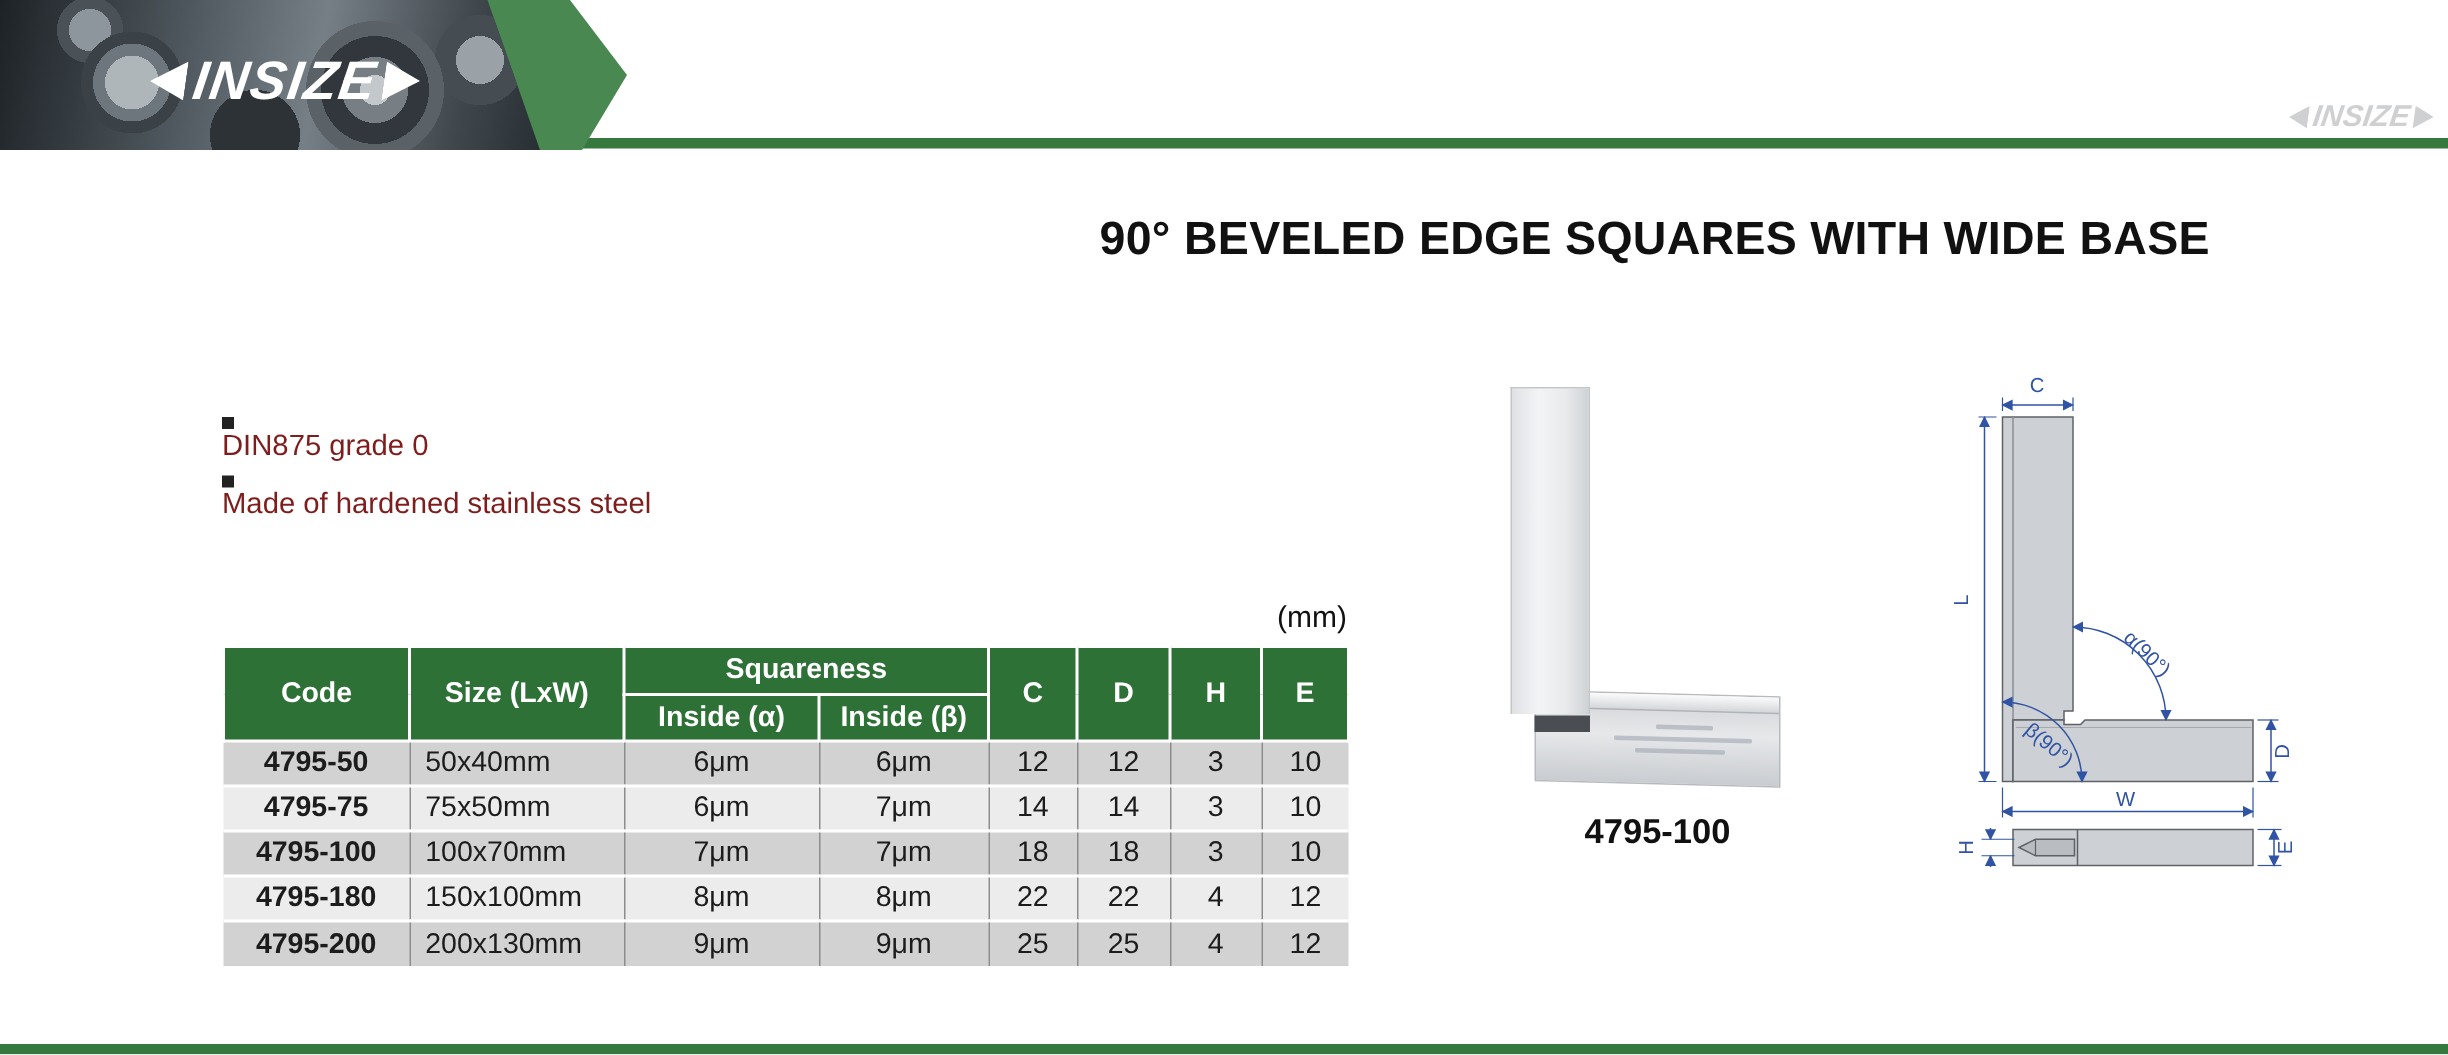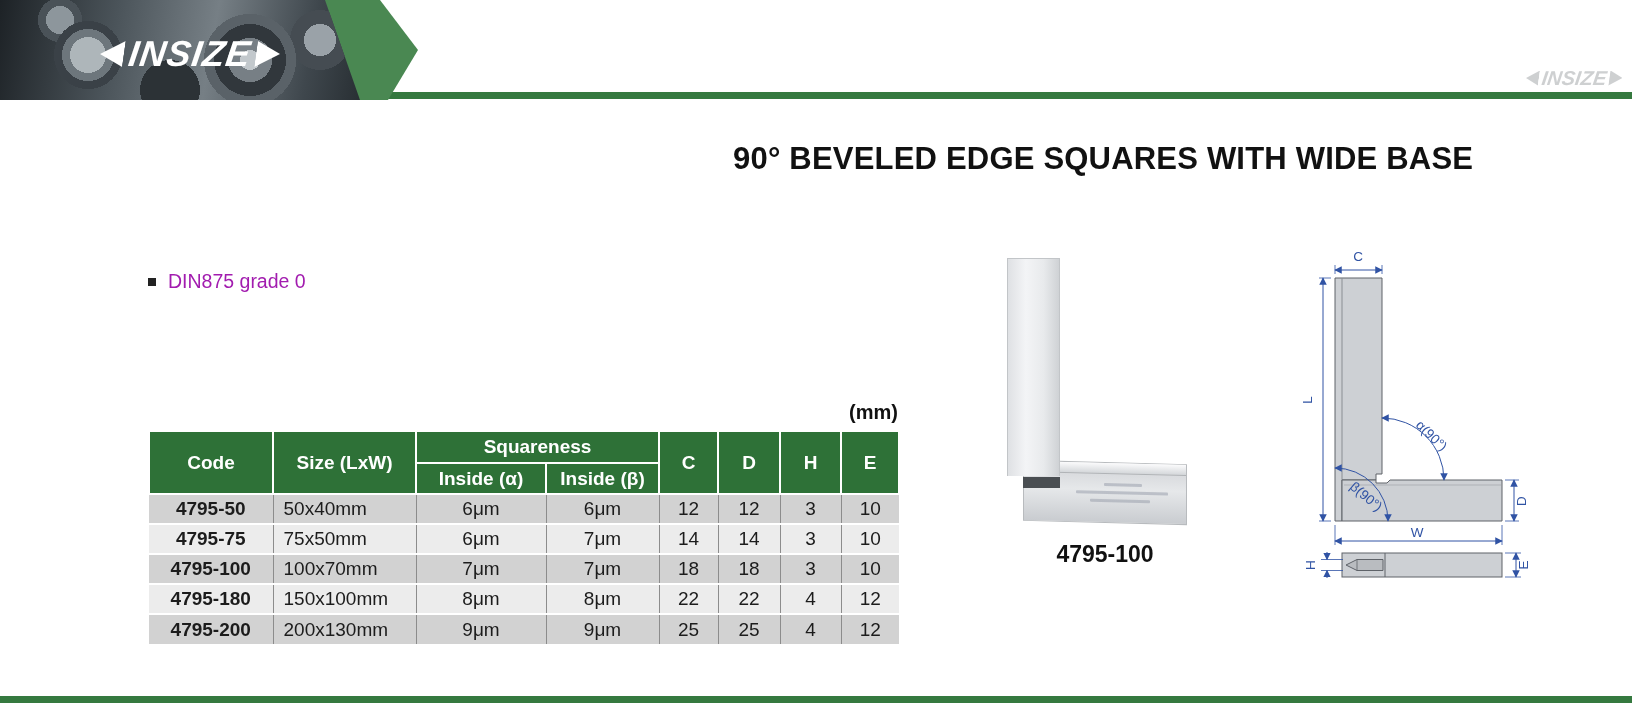--- a/index.html
+++ b/index.html
@@ -53,31 +53,31 @@
   }
 
   
   .page-title {
     position:absolute; left:733px; top:141px;
     font-size:31px; font-weight:bold; color:#111; letter-spacing:.2px;
     white-space:nowrap;
   }
   .features { position:absolute; left:148px; top:270px; list-style:none; }
   .features li {
-    display:flex; align-items:flex-start; font-size:19.5px; color:#a21caf;
-    line-height:23px; white-space:nowrap;
+    display:flex; align-items:flex-start; font-size:19.5px; color:#7f1d1d;
+    line-height:23px; white-space:nowrap;flex-direction:column;
   }
   .features .sq {
     width:8px; height:8px; background:#222; margin:8px 12px 0 0; flex:none;
   }
 
   
   .unit-label {
     position:absolute; left:758px; top:401px; width:140px; text-align:right;
-    font-size:20px; font-weight:bold; color:#111;
+    font-size:20px; font-weight:normal; color:#111;
   }
   .spec-table {
     position:absolute; left:148px; top:430px; width:750px;
     border-collapse:collapse; table-layout:fixed;
     font-size:19px; color:#1c1c1c;
   }
   .spec-table th {
     background:#2e7137; color:#ffffff; font-weight:bold;
     border:2px solid #ffffff; text-align:center; padding:0;
   }
@@ -156,20 +156,24 @@
     <span class="tri tri-right"></span>
   </div>
 
   <div class="page-title">90° BEVELED EDGE SQUARES WITH WIDE BASE</div>
 
   <ul class="features">
     <li>
       <span class="sq"></span>
       <span>DIN875 grade 0</span>
     </li>
+    <li>
+      <span class="sq"></span>
+      <span>Made of hardened stainless steel</span>
+    </li>
   </ul>
 
   <div class="unit-label">(mm)</div>
 
   <table class="spec-table">
     <colgroup>
       <col style="width:124px">
         <col style="width:143px">
         <col style="width:130px">
         <col style="width:113px">

